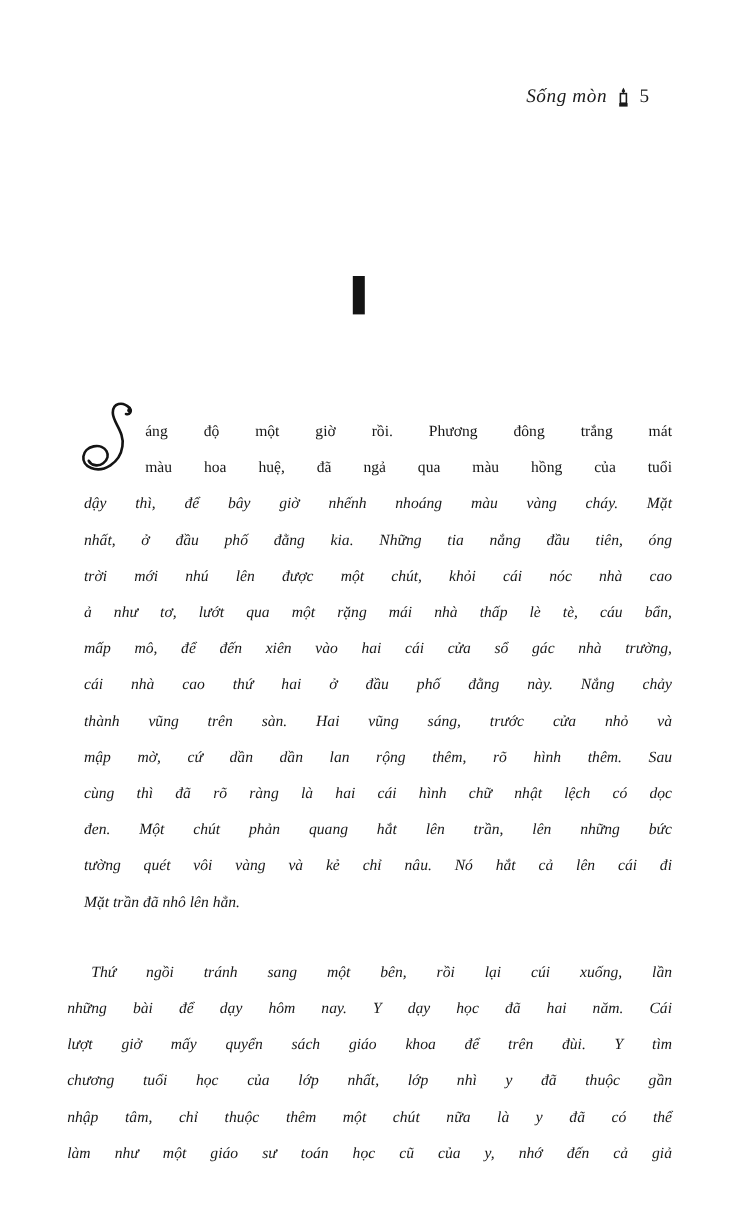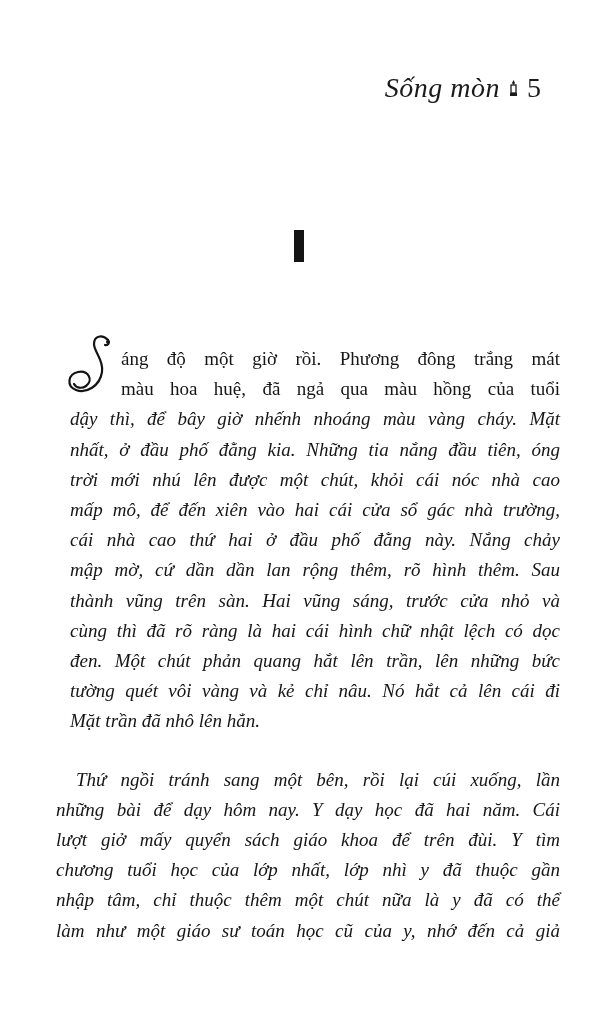--- a/index.html
+++ b/index.html
@@ -13,21 +13,21 @@
       position: relative;
       overflow: hidden;
       font-family: "DejaVu Serif", "Liberation Serif", serif;
       color: #1a1a1a;
     }
     .running-header {
       position: absolute;
       top: 72px;
       right: 68px;
       font-family: "Liberation Serif", "DejaVu Serif", serif;
-      font-size: 28px;
+      font-size: 16px;
       color: #1a1a1a;
       display: flex;
       align-items: center;
       gap: 6px;
       white-space: nowrap;
     }
     .header-title {
       font-style: italic;
       letter-spacing: 0.5px;
     }
@@ -52,21 +52,21 @@
       width: 1px; height: 1px;
       overflow: hidden;
       clip: rect(0 0 0 0);
     }
     .body-text {
       position: absolute;
       left: 70px;
       top: 344px;
       width: 490px;
       font-family: "Liberation Serif", "DejaVu Serif", serif;
-      font-size: 19px;
+      font-size: 13px;
       line-height: 30.2px;
       text-align: justify;
       color: #161616;
     }
     .line {
       display: block;
       white-space: nowrap;
       text-align-last: justify;
       text-align: justify;
     }
@@ -115,24 +115,25 @@
         <path d="M44 6 C38 0 30 2 30 10 C30 18 40 26 38 38 C36 52 22 60 12 56 C2 52 4 40 14 38 C24 36 30 46 22 52 C18 55 12 54 10 50" fill="none" stroke="#141414" stroke-width="2.2" stroke-linecap="round"></path>
         <path d="M44 6 C46 9 44 12 41 11" fill="none" stroke="#141414" stroke-width="2.2" stroke-linecap="round"></path>
         <circle cx="44" cy="8" r="2" fill="#141414"></circle>
       </svg>
     </div>
     <span class="line indent-2">áng độ một giờ rồi. Phương đông trắng mát</span>
     <span class="line indent-2">màu hoa huệ, đã ngả qua màu hồng của tuổi</span>
     <span class="line full-left">dậy thì, để bây giờ nhếnh nhoáng màu vàng cháy. Mặt</span>
     <span class="line full-left">nhất, ở đầu phố đằng kia. Những tia nắng đầu tiên, óng</span>
     <span class="line full-left">trời mới nhú lên được một chút, khỏi cái nóc nhà cao</span>
+    <span class="line full-left">ả như tơ, lướt qua một rặng mái nhà thấp lè tè, cáu bẩn,</span>
     <span class="line full-left">mấp mô, để đến xiên vào hai cái cửa sổ gác nhà trường,</span>
     <span class="line full-left">cái nhà cao thứ hai ở đầu phố đằng này. Nắng chảy</span>
+    <span class="line full-left">thành vũng trên sàn. Hai vũng sáng, trước cửa nhỏ và</span>
     <span class="line full-left">mập mờ, cứ dần dần lan rộng thêm, rõ hình thêm. Sau</span>
-    <span class="line full-left">thành vũng trên sàn. Hai vũng sáng, trước cửa nhỏ và</span>
     <span class="line full-left">cùng thì đã rõ ràng là hai cái hình chữ nhật lệch có dọc</span>
     <span class="line full-left">đen. Một chút phản quang hắt lên trần, lên những bức</span>
     <span class="line full-left">tường quét vôi vàng và kẻ chỉ nâu. Nó hắt cả lên cái đi</span>
     <span class="line full-left last">Mặt trần đã nhô lên hẳn.</span>
   </div>
   <div class="para-2">
     <span class="line full-left first">Thứ ngồi tránh sang một bên, rồi lại cúi xuống, lần</span>
     <span class="line full-left">những bài để dạy hôm nay. Y dạy học đã hai năm. Cái</span>
     <span class="line full-left">lượt giở mấy quyển sách giáo khoa để trên đùi. Y tìm</span>
     <span class="line full-left">chương tuổi học của lớp nhất, lớp nhì y đã thuộc gần</span>

